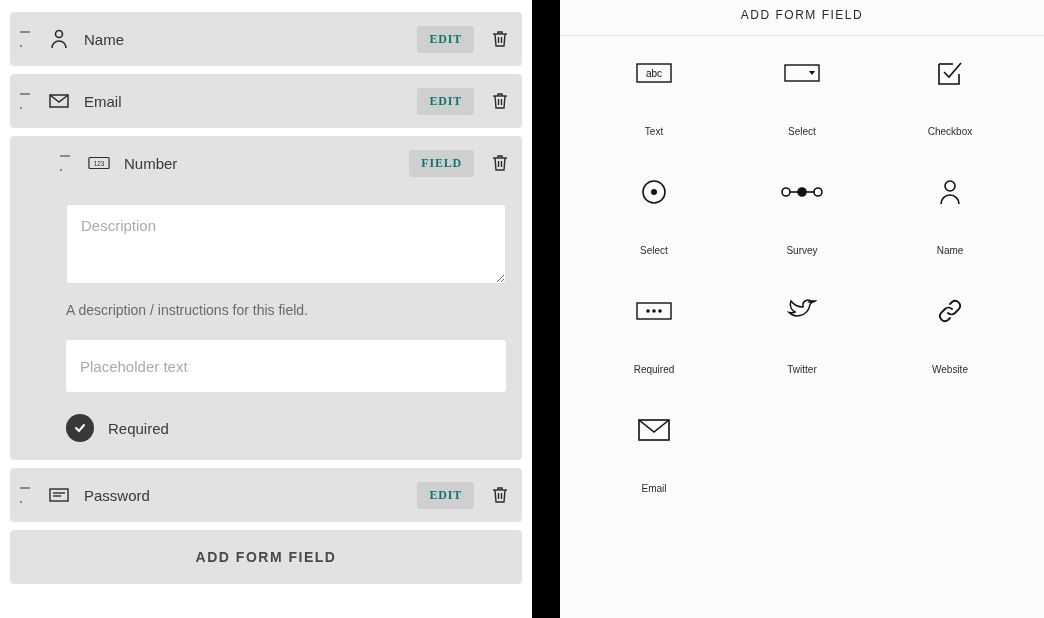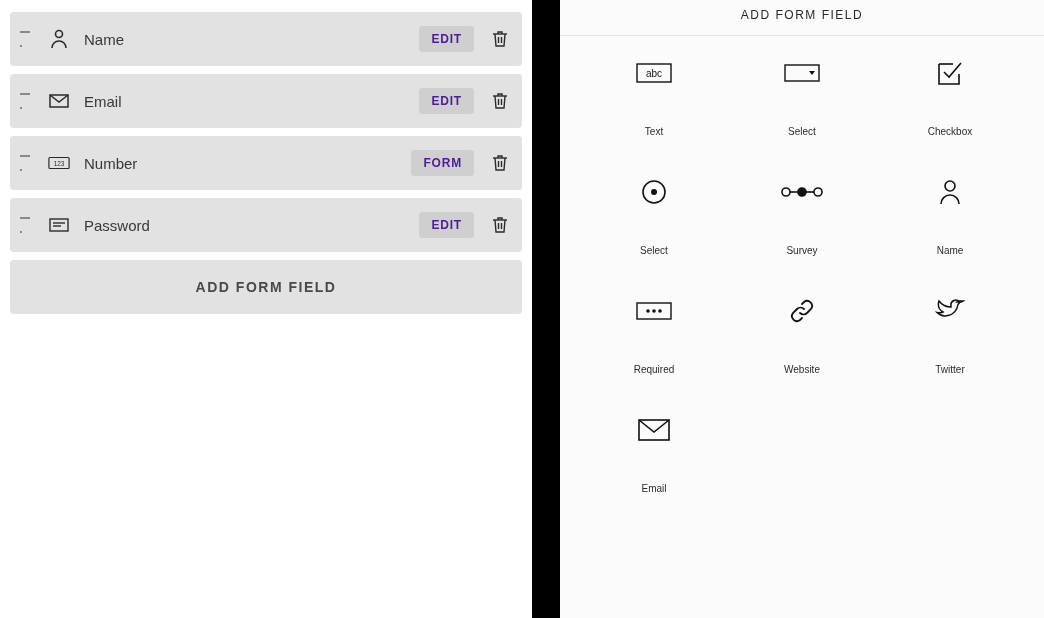--- a/index.html
+++ b/index.html
@@ -58,34 +58,36 @@
     font-size: 15px;
     color: #383838;
   }
   .field-btn {
     background: #cfcfcf;
     border: none;
     padding: 6px 12px;
     font-size: 12px;
     font-weight: 600;
     letter-spacing: 0.8px;
-    color: #4c1d95;
+    color: #0f766e;
     border-radius: 3px;
     cursor: pointer;
     margin-right: 18px;
+    font-family: Liberation Serif, serif;
   }
   .trash {
     cursor: pointer;
   }
 
   
   .field-block {
     background: #e2e2e2;
     border-radius: 4px;
     margin-bottom: 8px;
+    padding-left: 40px;
   }
   .editor {
     padding: 14px 16px 18px 16px;
   }
   .desc-area {
     width: 100%;
     height: 80px;
     border: 1px solid #ddd;
     border-radius: 3px;
     padding: 12px 14px;
@@ -253,32 +255,45 @@
           <span></span>
           <span></span>
       </div>
       <div class="field-icon">
         <svg width="24" height="14" viewBox="0 0 24 14" fill="none" stroke="#2b2b2b" stroke-width="1.3">
           <rect x="1" y="1" width="22" height="12" rx="1"></rect>
           <text x="12" y="10" font-size="7" font-family="Arial" fill="#2b2b2b" stroke="none" text-anchor="middle">123</text>
         </svg>
       </div>
       <div class="field-label">Number</div>
-      <button class="field-btn">FORM</button>
+      <button class="field-btn">FIELD</button>
       <div class="trash">
         <svg width="16" height="18" viewBox="0 0 16 18" fill="none" stroke="#2b2b2b" stroke-width="1.4">
           <path d="M1 4h14"></path>
             <path d="M6 4V2h4v2"></path>
             <path d="M3 4l1 12h8l1-12"></path>
           <path d="M6.5 7v6"></path>
             <path d="M9.5 7v6"></path>
         </svg>
       </div>
     </div>
 
+    <div class="editor">
+      <textarea class="desc-area" placeholder="Description" style=""></textarea>
+      <div class="helper">A description / instructions for this field.</div>
+      <input class="placeholder-input" type="text" placeholder="Placeholder text" style="">
+      <div class="required-row">
+        <div class="req-toggle">
+          <svg width="14" height="14" viewBox="0 0 14 14" fill="none" stroke="#fff" stroke-width="2" stroke-linecap="round">
+            <path d="M3 7l3 3 5-6"></path>
+          </svg>
+        </div>
+        <div class="req-label">Required</div>
+      </div>
+    </div>
   </div>
 
   
   <div class="field-row">
     <div class="drag-handle">
       <span></span>
         <span></span>
         <span></span>
         <span></span>
         <span></span>
@@ -386,39 +401,39 @@
           <circle cx="18" cy="9" r="1.8" fill="#111" stroke="none"></circle>
           <circle cx="24" cy="9" r="1.8" fill="#111" stroke="none"></circle>
         </svg>
       </div>
       <div class="cell-label">Required</div>
     </div>
 
 
     <div class="cell">
       <div class="cell-icon">
+        <svg width="30" height="26" viewBox="0 0 30 26" fill="none" stroke="#111" stroke-width="1.5">
+          <path d="M28 3c-1 .6-2 1-3 1.2A5 5 0 0 0 16 8v1C11 9 7 7 4 3c0 0-3 7 4 11-2 1-4 1-6 .5 3 3 7 4 11 3 5-1 9-5 10-11 1-1 2-2 2-3-1 .5-2 .8-3 .5 1-.6 2-1 2-1z"></path>
+        </svg>
+      </div>
+      <div class="cell-label">Twitter</div>
+    </div>
+
+    <div class="cell">
+      <div class="cell-icon">
         <svg width="26" height="26" viewBox="0 0 26 26" fill="none" stroke="#111" stroke-width="1.8" stroke-linecap="round">
           <path d="M11 15a5 5 0 0 0 7 0l4-4a5 5 0 0 0-7-7l-2 2"></path>
           <path d="M15 11a5 5 0 0 0-7 0l-4 4a5 5 0 0 0 7 7l2-2"></path>
         </svg>
       </div>
       <div class="cell-label">Website</div>
     </div>
 
     <div class="cell">
       <div class="cell-icon">
-        <svg width="30" height="26" viewBox="0 0 30 26" fill="none" stroke="#111" stroke-width="1.5">
-          <path d="M28 3c-1 .6-2 1-3 1.2A5 5 0 0 0 16 8v1C11 9 7 7 4 3c0 0-3 7 4 11-2 1-4 1-6 .5 3 3 7 4 11 3 5-1 9-5 10-11 1-1 2-2 2-3-1 .5-2 .8-3 .5 1-.6 2-1 2-1z"></path>
-        </svg>
-      </div>
-      <div class="cell-label">Twitter</div>
-    </div>
-
-    <div class="cell">
-      <div class="cell-icon">
         <svg width="32" height="22" viewBox="0 0 32 22" fill="none" stroke="#111" stroke-width="1.6">
           <rect x="1" y="1" width="30" height="20"></rect>
           <path d="M1 1l15 12L31 1"></path>
         </svg>
       </div>
       <div class="cell-label">Email</div>
     </div>
 
   </div>
 </div>

